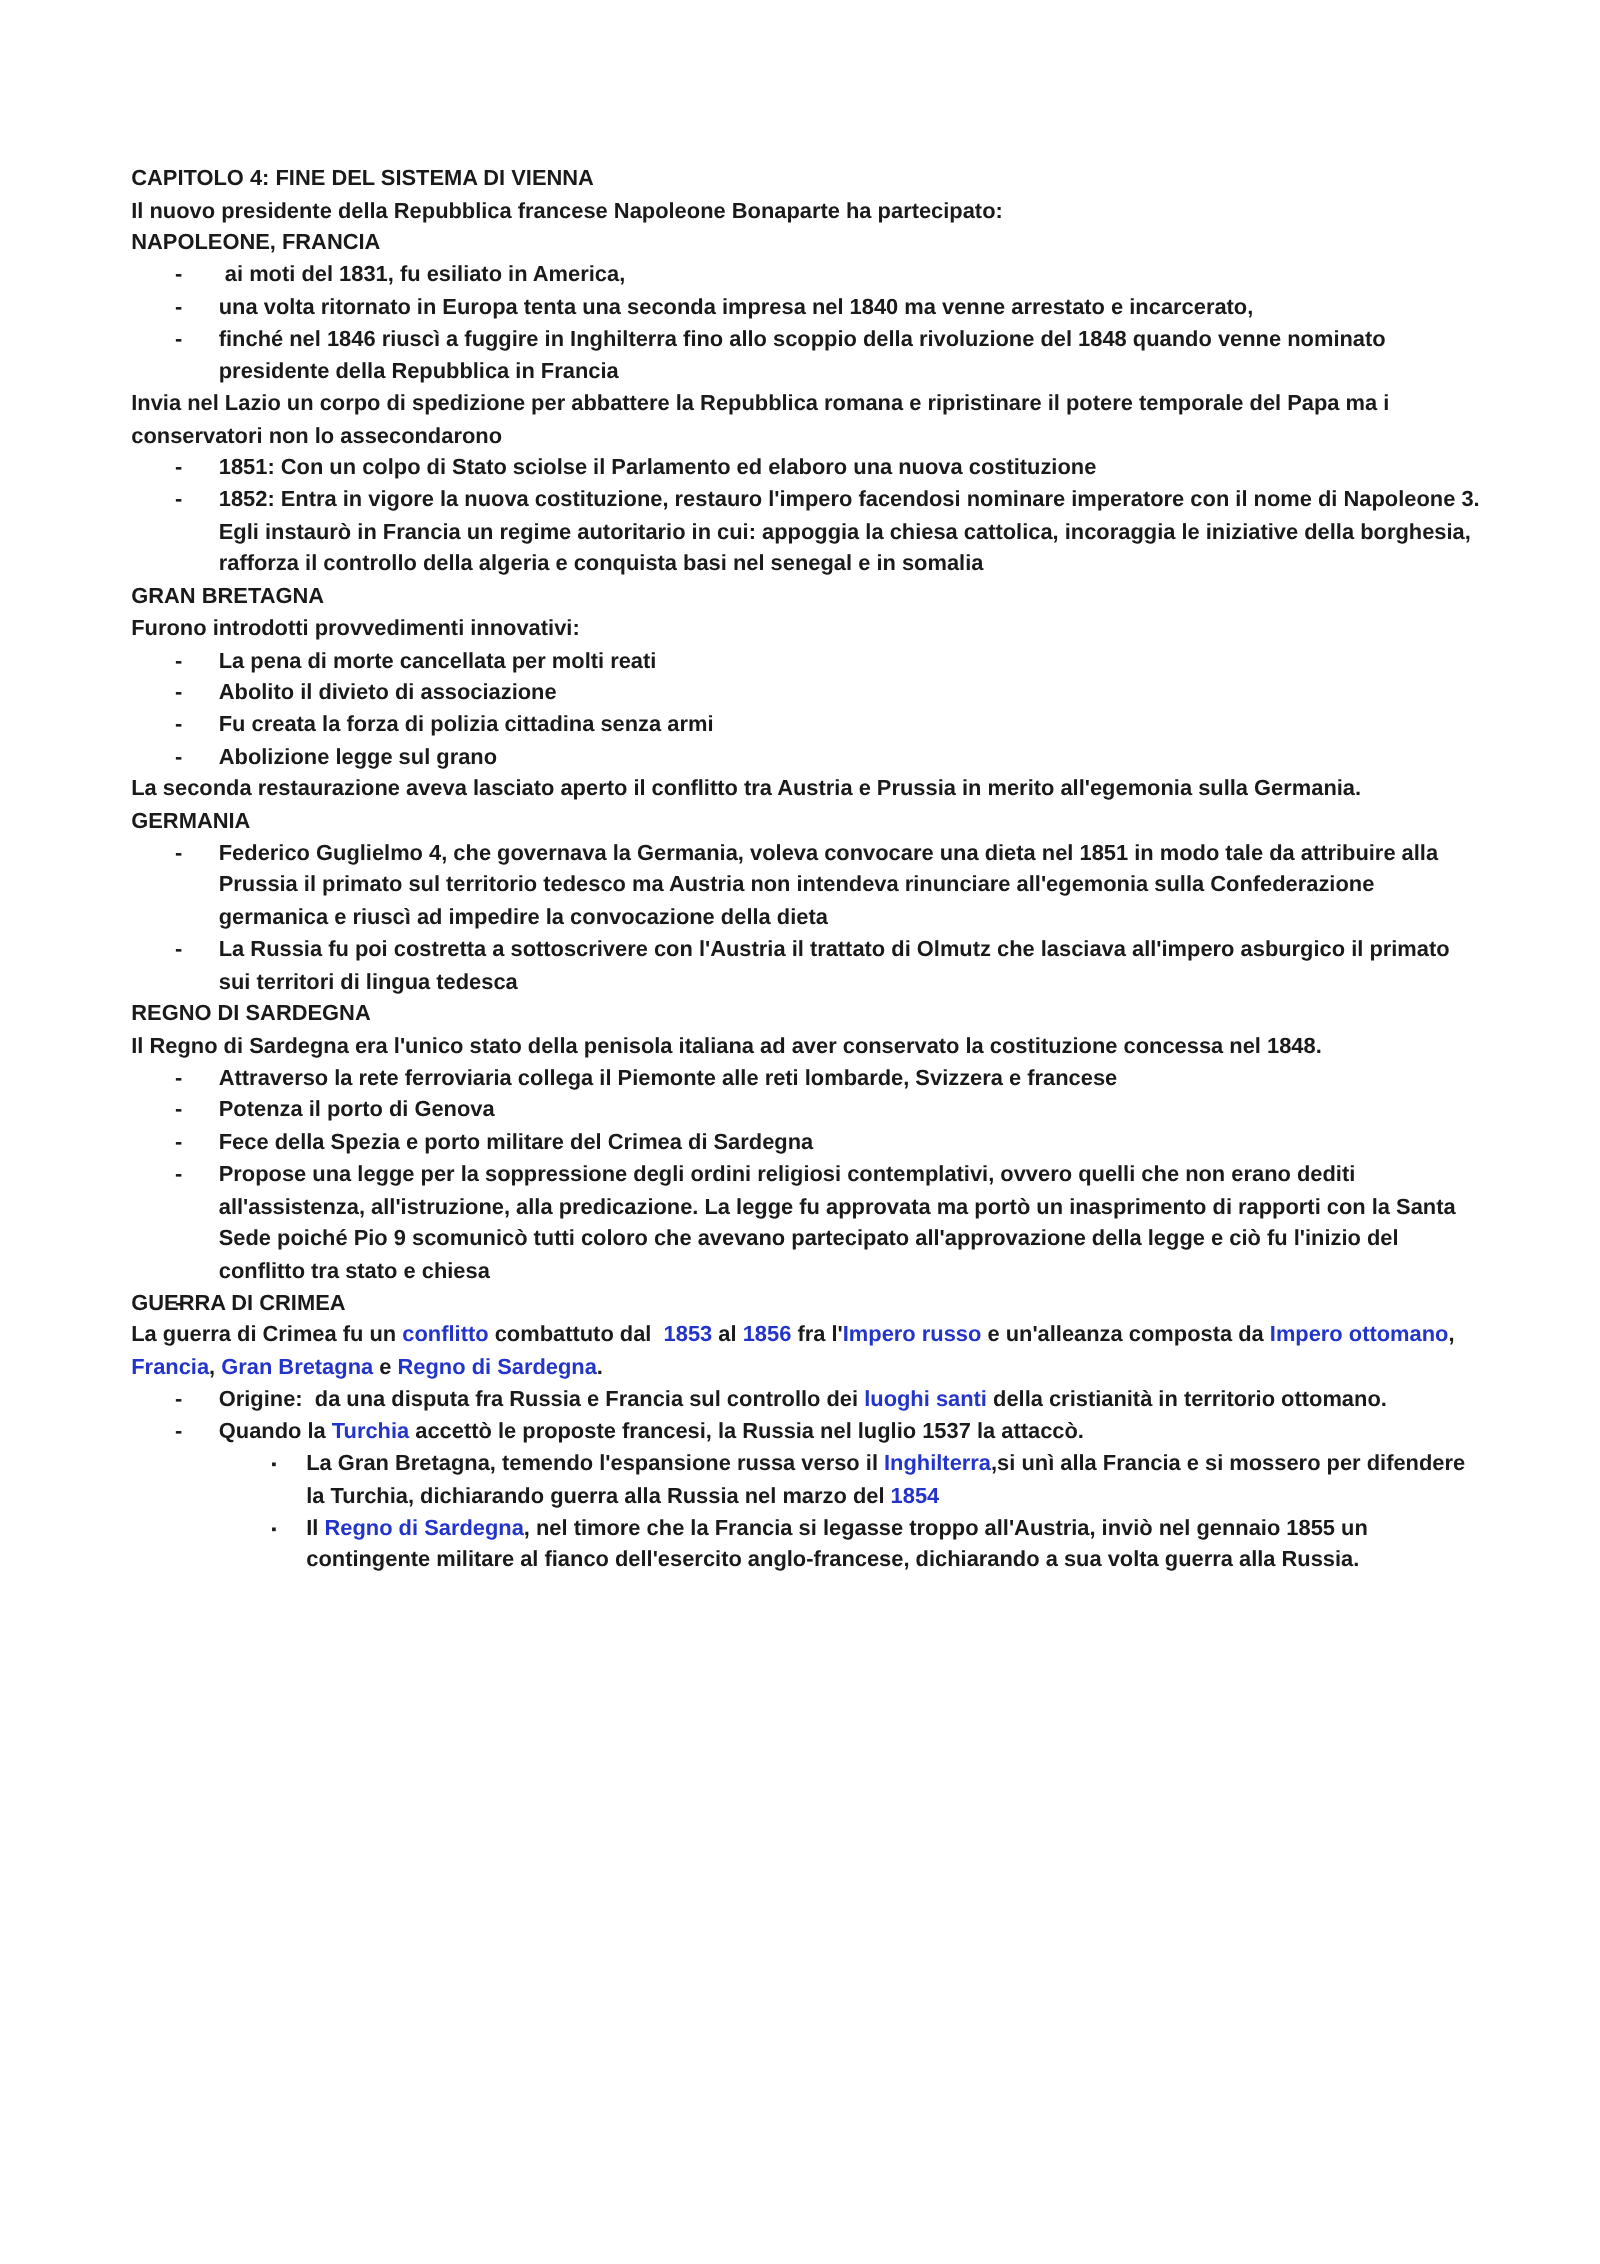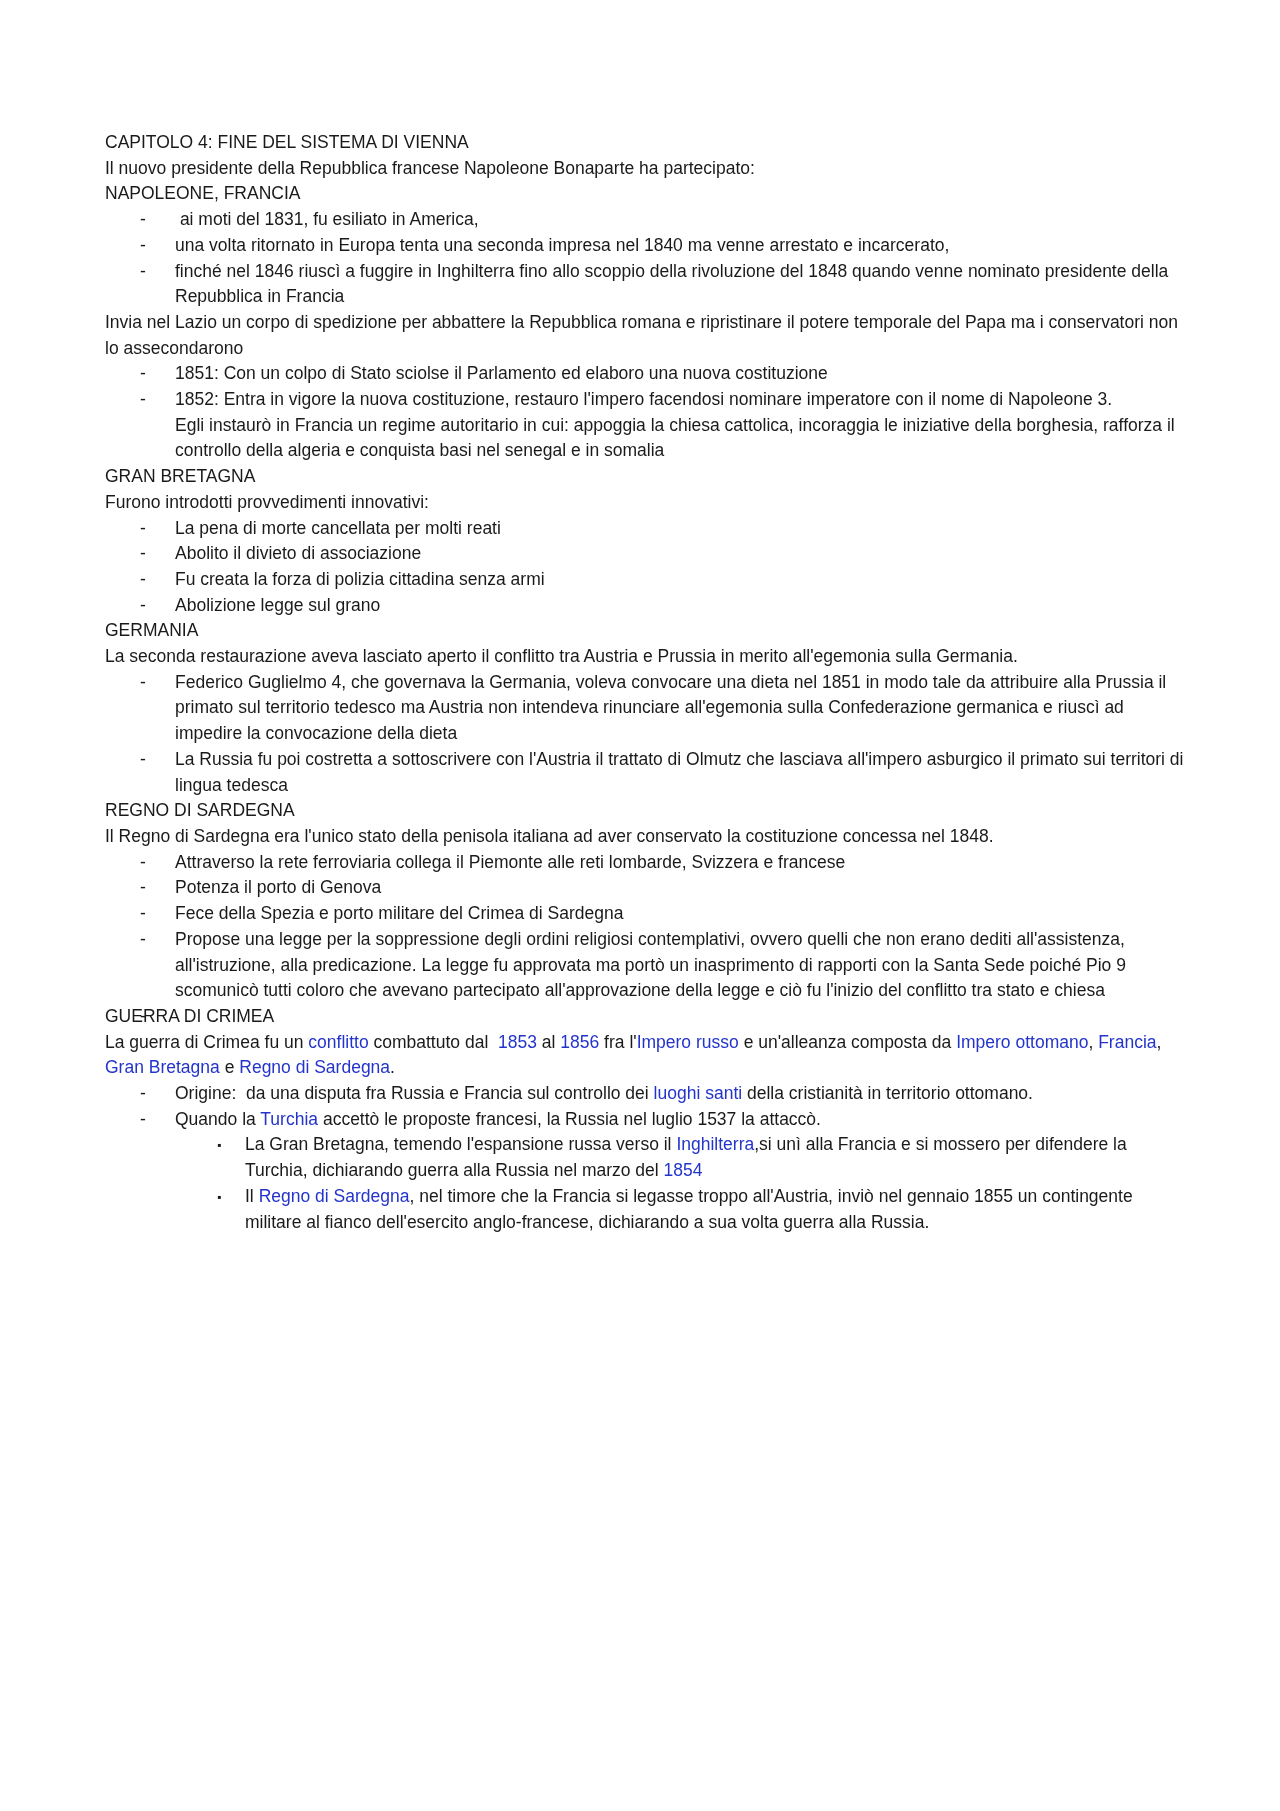--- a/index.html
+++ b/index.html
@@ -18,20 +18,21 @@
     box-sizing: border-box;
     width: 1280px;
     height: 1811px;
     padding: 130px 95px 40px 105px;
     background: #ffffff;
   }
   .content {
     font-size: 17.5px;
     line-height: 25.7px;
     width: 1080px;
+    font-weight: bold;
   }
   .block {
     position: relative;
     margin: 0;
     white-space: pre-wrap;
   }
   .heading { }
   .para { }
   .indent1 { padding-left: 70px; }
   .bullet { padding-left: 70px; }
@@ -66,22 +67,22 @@
       <div class="block para"><span>Invia nel Lazio un corpo di spedizione per abbattere la Repubblica romana e ripristinare il potere temporale del Papa ma i conservatori non lo assecondarono</span></div>
       <div class="block bullet"><span class="marker">-</span><span>1851: Con un colpo di Stato sciolse il Parlamento ed elaboro una nuova costituzione</span></div>
       <div class="block bullet"><span class="marker">-</span><span>1852: Entra in vigore la nuova costituzione, restauro l'impero facendosi nominare imperatore con il nome di Napoleone 3.</span></div>
       <div class="block indent1"><span>Egli instaurò in Francia un regime autoritario in cui: appoggia la chiesa cattolica, incoraggia le iniziative della borghesia, rafforza il controllo della algeria e conquista basi nel senegal e in somalia</span></div>
       <div class="block heading"><span>GRAN BRETAGNA</span></div>
       <div class="block para"><span>Furono introdotti provvedimenti innovativi:</span></div>
       <div class="block bullet"><span class="marker">-</span><span>La pena di morte cancellata per molti reati</span></div>
       <div class="block bullet"><span class="marker">-</span><span>Abolito il divieto di associazione</span></div>
       <div class="block bullet"><span class="marker">-</span><span>Fu creata la forza di polizia cittadina senza armi</span></div>
       <div class="block bullet"><span class="marker">-</span><span>Abolizione legge sul grano</span></div>
+      <div class="block para"><span>La seconda restaurazione aveva lasciato aperto il conflitto tra Austria e Prussia in merito all'egemonia sulla Germania.</span></div>
       <div class="block heading"><span>GERMANIA</span></div>
-      <div class="block para"><span>La seconda restaurazione aveva lasciato aperto il conflitto tra Austria e Prussia in merito all'egemonia sulla Germania.</span></div>
       <div class="block bullet"><span class="marker">-</span><span>Federico Guglielmo 4, che governava la Germania, voleva convocare una dieta nel 1851 in modo tale da attribuire alla Prussia il primato sul territorio tedesco ma Austria non intendeva rinunciare all'egemonia sulla Confederazione germanica e riuscì ad impedire la convocazione della dieta</span></div>
       <div class="block bullet"><span class="marker">-</span><span>La Russia fu poi costretta a sottoscrivere con l'Austria il trattato di Olmutz che lasciava all'impero asburgico il primato sui territori di lingua tedesca</span></div>
       <div class="block heading"><span>REGNO DI SARDEGNA</span></div>
       <div class="block para"><span>Il Regno di Sardegna era l'unico stato della penisola italiana ad aver conservato la costituzione concessa nel 1848.</span></div>
       <div class="block bullet"><span class="marker">-</span><span>Attraverso la rete ferroviaria collega il Piemonte alle reti lombarde, Svizzera e francese</span></div>
       <div class="block bullet"><span class="marker">-</span><span>Potenza il porto di Genova</span></div>
       <div class="block bullet"><span class="marker">-</span><span>Fece della Spezia e porto militare del Crimea di Sardegna</span></div>
       <div class="block bullet"><span class="marker">-</span><span>Propose una legge per la soppressione degli ordini religiosi contemplativi, ovvero quelli che non erano dediti all'assistenza, all'istruzione, alla predicazione. La legge fu approvata ma portò un inasprimento di rapporti con la Santa Sede poiché Pio 9 scomunicò tutti coloro che avevano partecipato all'approvazione della legge e ciò fu l'inizio del conflitto tra stato e chiesa</span></div>
       <div class="block bullet"><span class="marker">-</span></div>
       <div class="block heading"><span>GUERRA DI CRIMEA</span></div>

